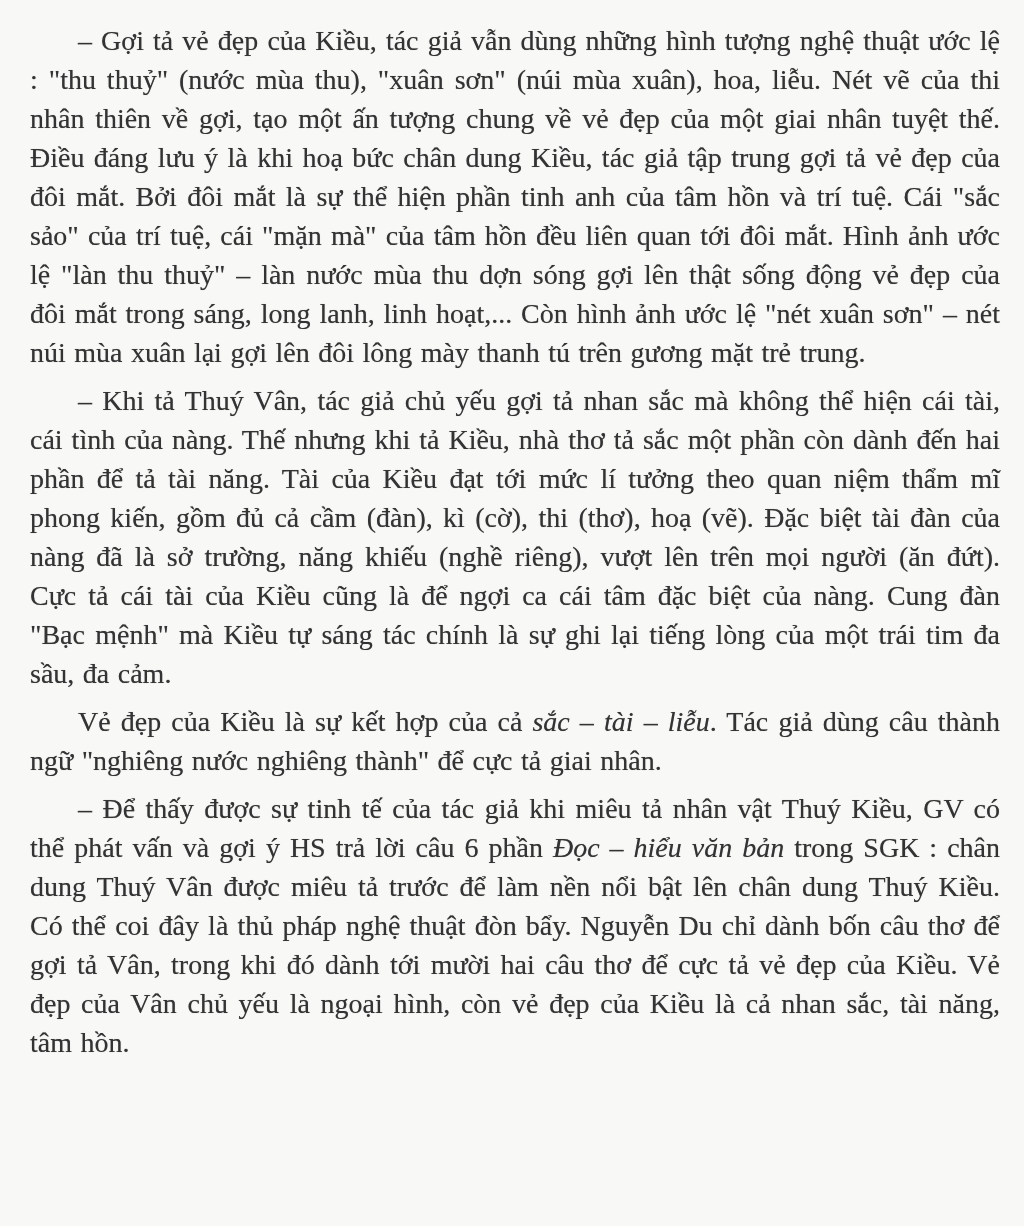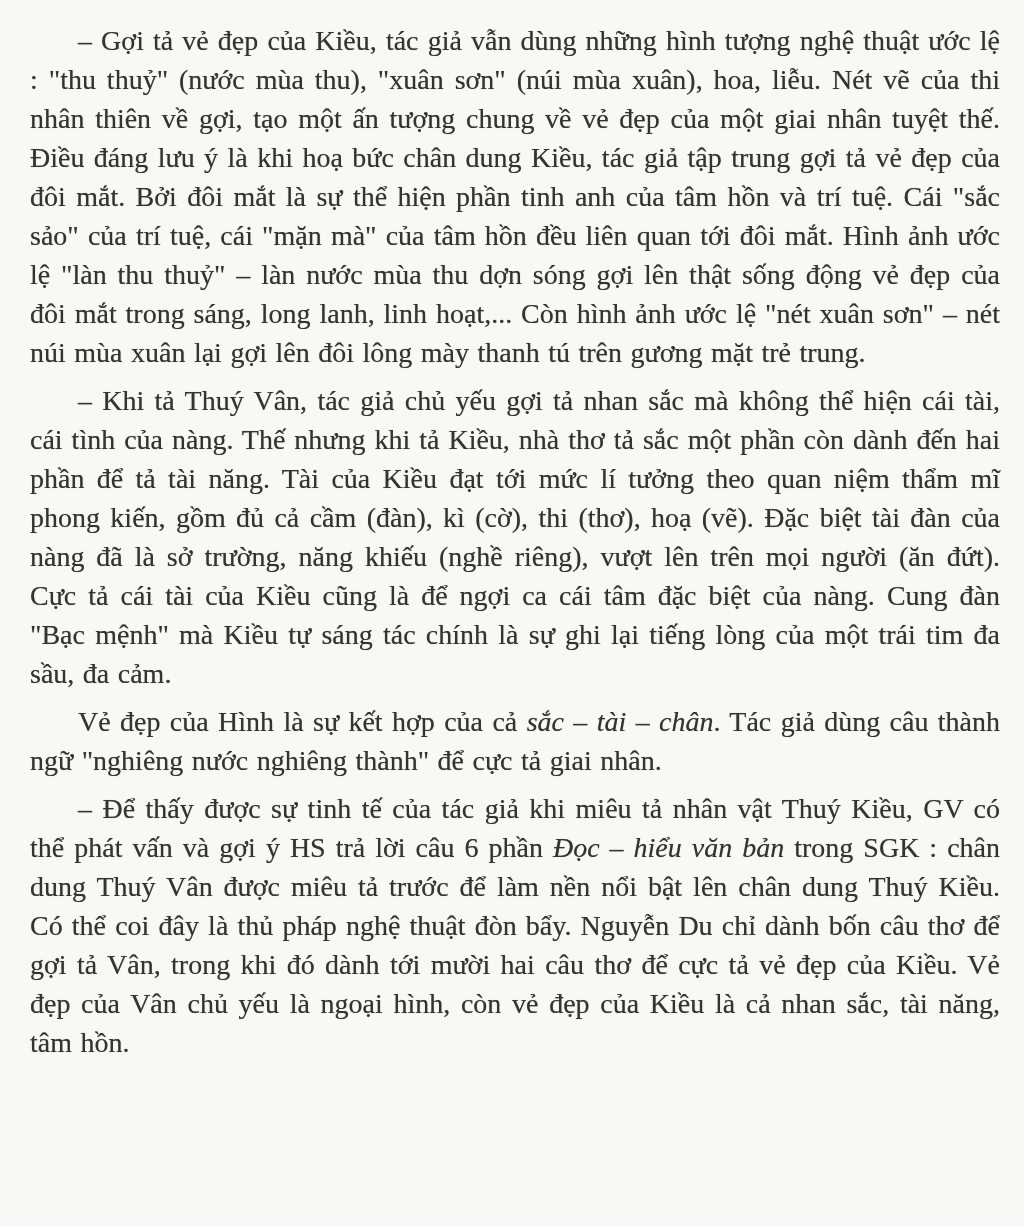--- a/index.html
+++ b/index.html
@@ -40,16 +40,16 @@
     font-style: italic;
   }
 </style>
 </head>
 <body>
 
 <main class="page">
   <div id="text-body">
       <p><span class="seg-regular">– Gợi tả vẻ đẹp của Kiều, tác giả vẫn dùng những hình tượng nghệ thuật ước lệ : "thu thuỷ" (nước mùa thu), "xuân sơn" (núi mùa xuân), hoa, liễu. Nét vẽ của thi nhân thiên về gợi, tạo một ấn tượng chung về vẻ đẹp của một giai nhân tuyệt thế. Điều đáng lưu ý là khi hoạ bức chân dung Kiều, tác giả tập trung gợi tả vẻ đẹp của đôi mắt. Bởi đôi mắt là sự thể hiện phần tinh anh của tâm hồn và trí tuệ. Cái "sắc sảo" của trí tuệ, cái "mặn mà" của tâm hồn đều liên quan tới đôi mắt. Hình ảnh ước lệ "làn thu thuỷ" – làn nước mùa thu dợn sóng gợi lên thật sống động vẻ đẹp của đôi mắt trong sáng, long lanh, linh hoạt,... Còn hình ảnh ước lệ "nét xuân sơn" – nét núi mùa xuân lại gợi lên đôi lông mày thanh tú trên gương mặt trẻ trung.</span></p>
       <p><span class="seg-regular">– Khi tả Thuý Vân, tác giả chủ yếu gợi tả nhan sắc mà không thể hiện cái tài, cái tình của nàng. Thế nhưng khi tả Kiều, nhà thơ tả sắc một phần còn dành đến hai phần để tả tài năng. Tài của Kiều đạt tới mức lí tưởng theo quan niệm thẩm mĩ phong kiến, gồm đủ cả cầm (đàn), kì (cờ), thi (thơ), hoạ (vẽ). Đặc biệt tài đàn của nàng đã là sở trường, năng khiếu (nghề riêng), vượt lên trên mọi người (ăn đứt). Cực tả cái tài của Kiều cũng là để ngợi ca cái tâm đặc biệt của nàng. Cung đàn "Bạc mệnh" mà Kiều tự sáng tác chính là sự ghi lại tiếng lòng của một trái tim đa sầu, đa cảm.</span></p>
-      <p><span class="seg-regular">Vẻ đẹp của Hình là sự kết hợp của cả </span><span class="seg-italic">sắc – tài – chân</span><span class="seg-regular">. Tác giả dùng câu thành ngữ "nghiêng nước nghiêng thành" để cực tả giai nhân.</span></p>
+      <p><span class="seg-regular">Vẻ đẹp của Kiều là sự kết hợp của cả </span><span class="seg-italic">sắc – tài – liễu</span><span class="seg-regular">. Tác giả dùng câu thành ngữ "nghiêng nước nghiêng thành" để cực tả giai nhân.</span></p>
       <p><span class="seg-regular">– Để thấy được sự tinh tế của tác giả khi miêu tả nhân vật Thuý Kiều, GV có thể phát vấn và gợi ý HS trả lời câu 6 phần </span><span class="seg-italic">Đọc – hiểu văn bản</span><span class="seg-regular"> trong SGK : chân dung Thuý Vân được miêu tả trước để làm nền nổi bật lên chân dung Thuý Kiều. Có thể coi đây là thủ pháp nghệ thuật đòn bẩy. Nguyễn Du chỉ dành bốn câu thơ để gợi tả Vân, trong khi đó dành tới mười hai câu thơ để cực tả vẻ đẹp của Kiều. Vẻ đẹp của Vân chủ yếu là ngoại hình, còn vẻ đẹp của Kiều là cả nhan sắc, tài năng, tâm hồn.</span></p>
     </div>
 </main>
 
 </body></html>

